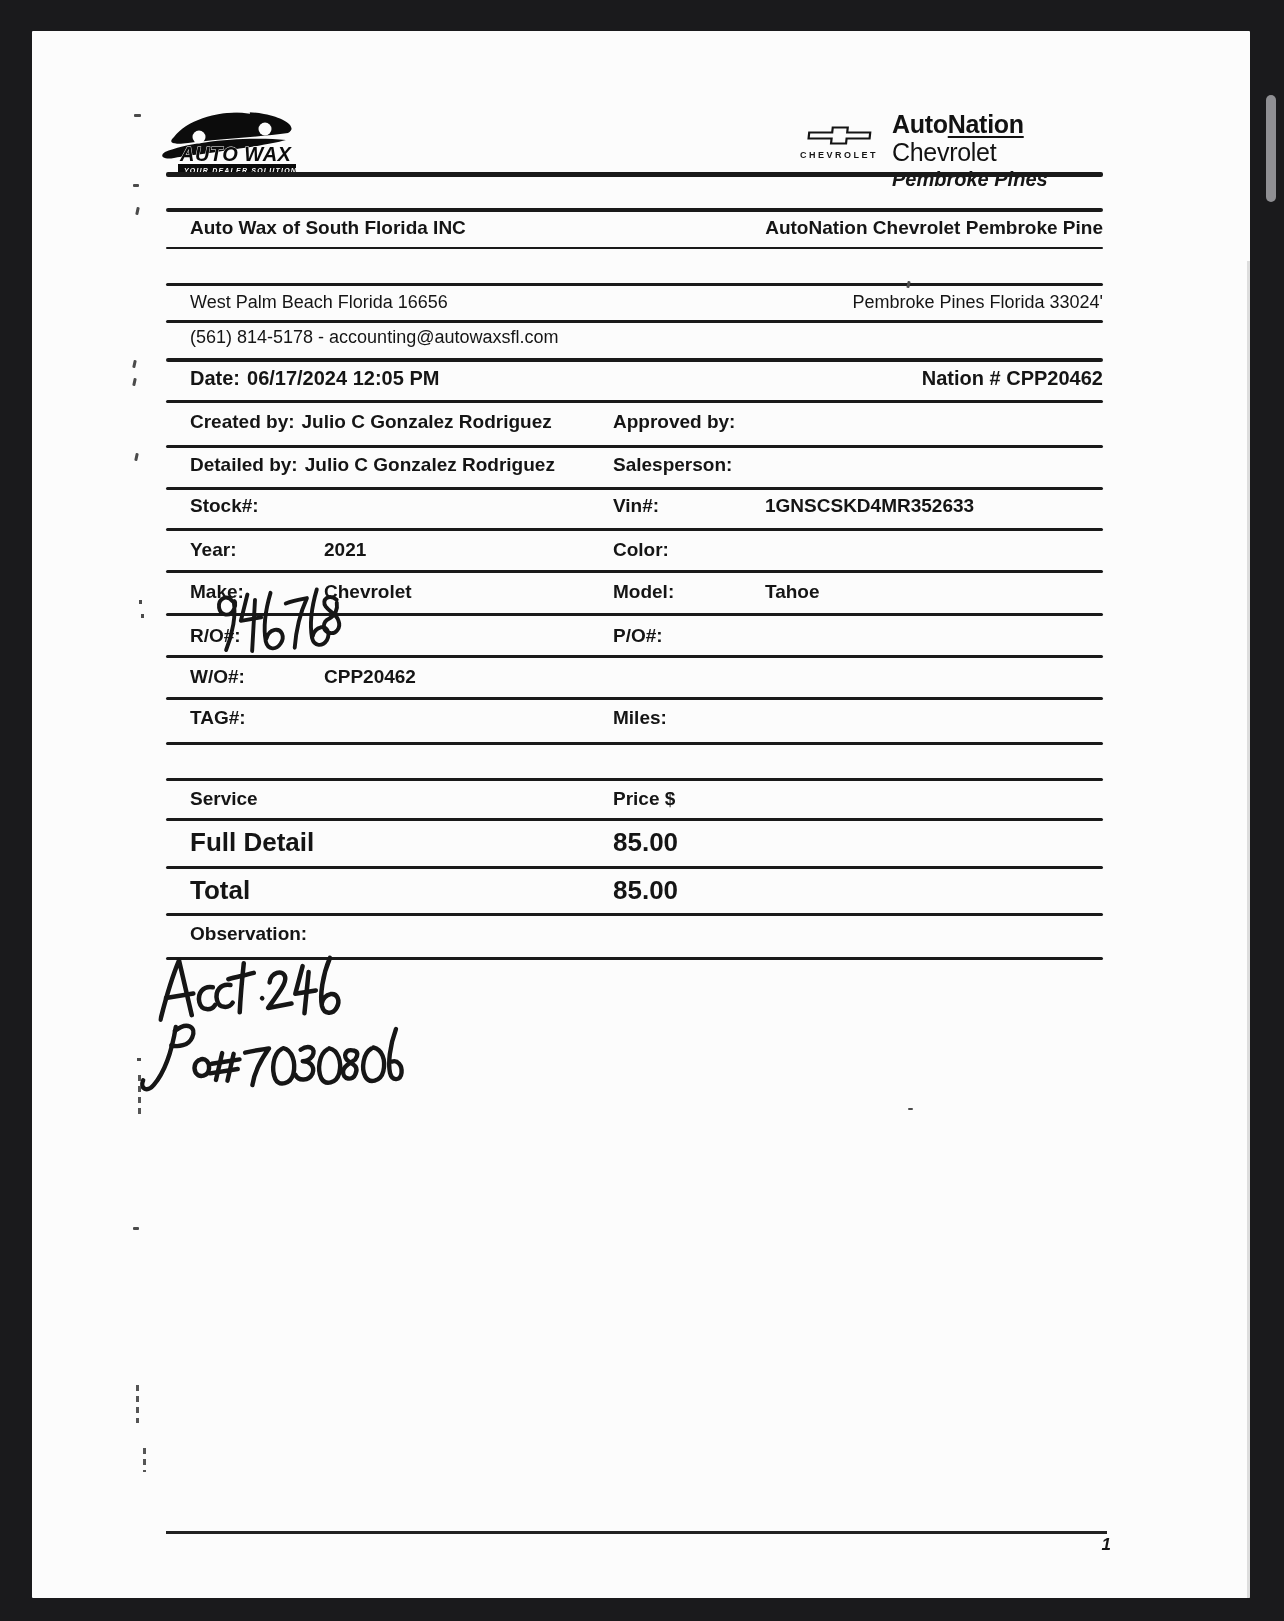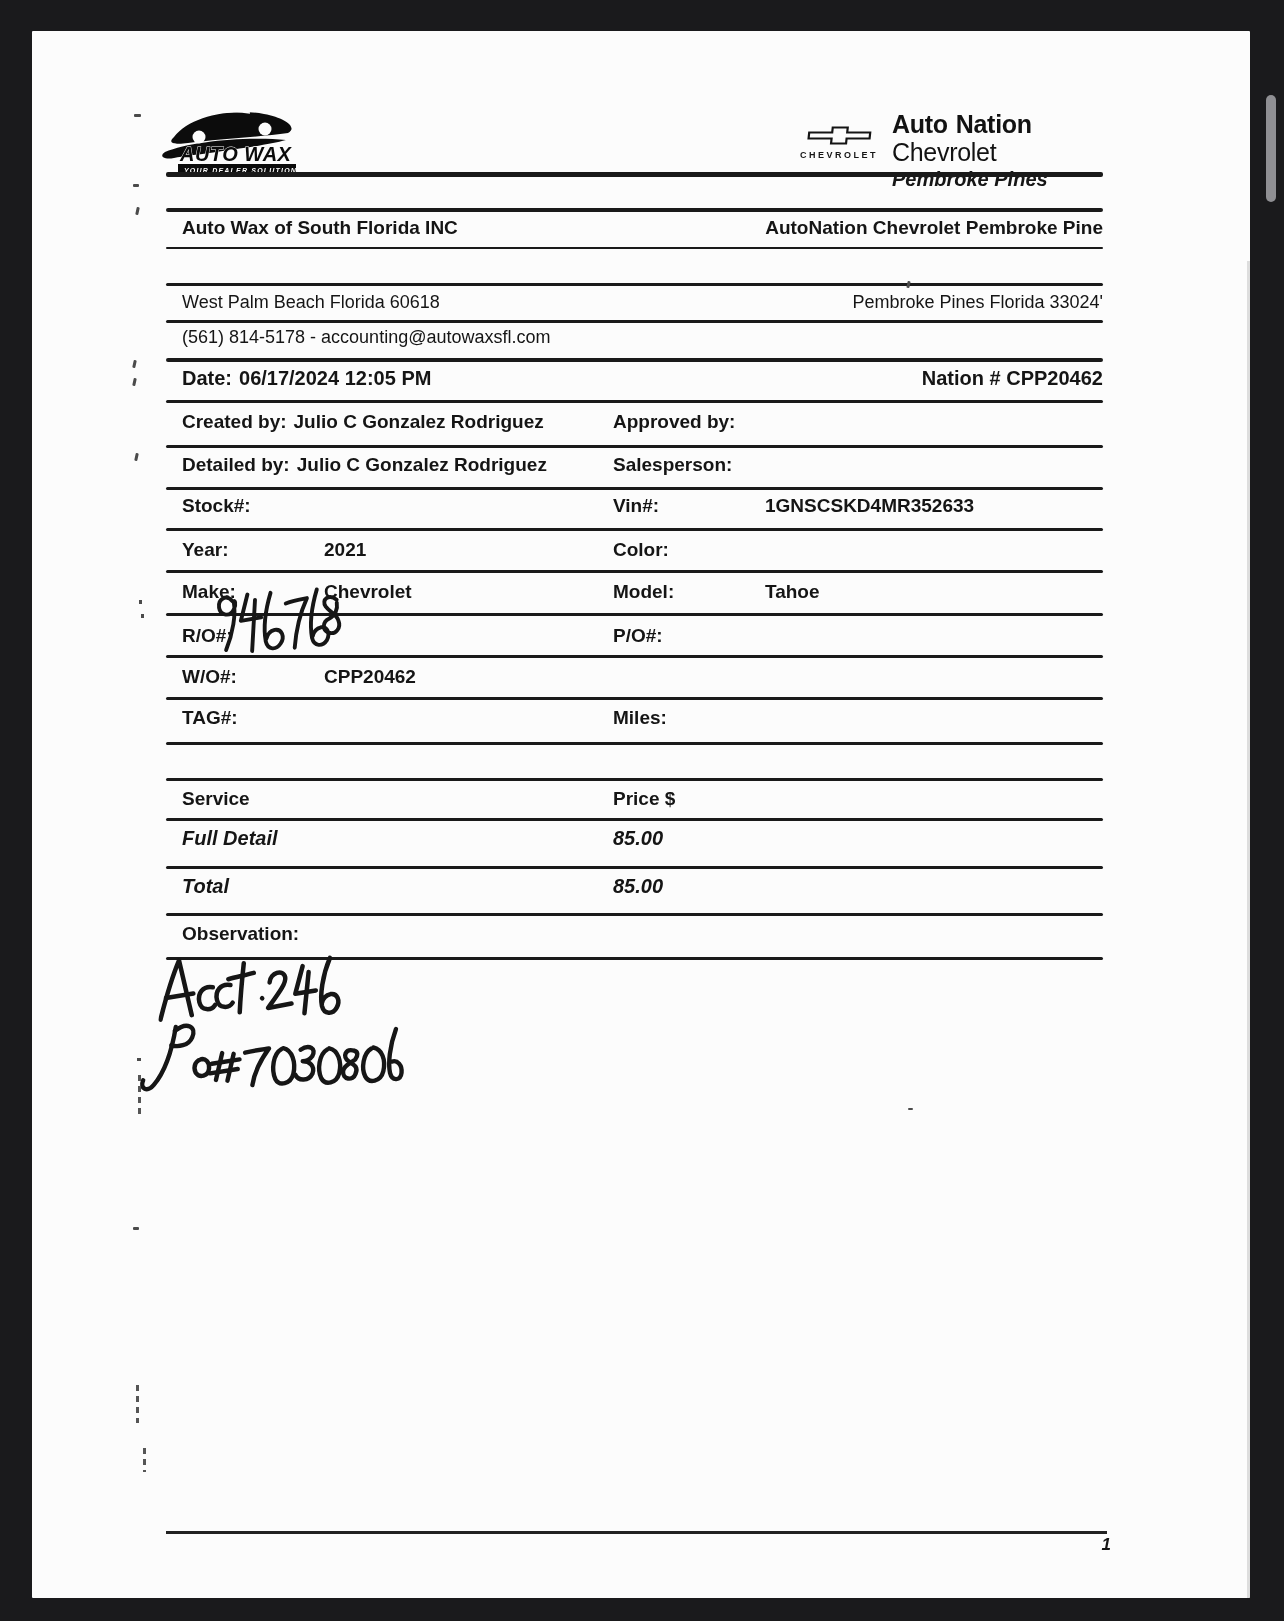--- a/index.html
+++ b/index.html
@@ -15,39 +15,39 @@
   }
   .page-shadow{
     position:absolute;right:0;top:230px;bottom:0;width:3px;
     background:#c3c3c3;opacity:.55;
   }
   .content{position:absolute;left:134px;top:0;width:937px;height:100%;}
   .hr{position:absolute;left:0;width:100%;height:3px;background:#1a1a1a;border-radius:2px;}
   .hr.thick{height:5px;}
   .hr.med{height:4px;}
   .row{position:absolute;left:0;width:100%;white-space:nowrap;}
-  .row .t{margin-left:16px;}
+  .row .t{margin-left:24px;}
   .sz18{font-size:18px;}
   .sz19{font-size:19px;font-weight:bold;}
   .sz20{font-size:20px;font-weight:bold;}
-  .sz22{font-size:20px;font-weight:bold;font-style:italic;}
+  .sz22{font-size:26px;font-weight:bold;}
   .c2{position:absolute;left:158px;}
   .c3{position:absolute;left:447px;}
   .c4{position:absolute;left:599px;}
   .rgt{position:absolute;right:0;text-align:left;}
   .gap{margin-left:7px;}
   
   .autowax{position:absolute;left:-8px;top:72px;width:156px;height:80px;}
   .autonation{position:absolute;left:634px;top:80px;display:flex;align-items:flex-start;}
   .bowtie-col{display:flex;flex-direction:column;align-items:center;margin-top:14px;}
   .bowtie-col .chev-word{font-size:9px;font-weight:bold;letter-spacing:2.5px;margin-top:3px;color:#161616;}
   .an-text{margin-left:14px;line-height:1.1;}
   .an-line1{font-size:25px;color:#121212;letter-spacing:-0.3px;}
   .an-line1 .an-bold{font-weight:bold;}
-  .an-line1 .an-underline{font-weight:bold;text-decoration-thickness:2px;text-underline-offset:3px;margin-left:8px;}
+  .an-line1 .an-underline{font-weight:bold;text-decoration:underline;text-decoration-thickness:2px;text-underline-offset:3px;}
   .an-line2{font-size:20px;font-weight:bold;font-style:italic;color:#161616;margin-top:2px;}
   
   .hw{position:absolute;}
   .hw svg{display:block;}
   
   .footer-line{position:absolute;left:0;top:1500px;width:941px;height:3px;background:#222;}
   .page-num{position:absolute;right:-8px;top:1504px;font-size:17px;font-weight:bold;font-style:italic;}
   
   .art{position:absolute;background:#4b4b4b;}
   .art.dash{height:3px;border-radius:1px;}
@@ -114,21 +114,21 @@
     <div class="hr" style="top:787px"></div>
     <div class="hr" style="top:835px"></div>
     <div class="hr" style="top:882px"></div>
     <div class="hr" style="top:926px"></div>
 
     <div class="row sz19" style="top:186px">
       <span class="t">Auto Wax of South Florida INC</span>
       <span class="rgt">AutoNation Chevrolet Pembroke Pine</span>
     </div>
     <div class="row sz18" style="top:261px">
-      <span class="t">West Palm Beach Florida 60618</span>
+      <span class="t">West Palm Beach Florida 16656</span>
       <span class="rgt">Pembroke Pines Florida 33024'</span>
     </div>
     <div class="row sz18" style="top:296px">
       <span class="t">(561) 814-5178 - accounting@autowaxsfl.com</span>
     </div>
 
     <div class="row sz20" style="top:336px">
       <span class="t">Date:</span><span class="gap">06/17/2024 12:05 PM</span>
       <span class="rgt"><span>Nation #</span> <span>CPP20462</span></span>
     </div>

